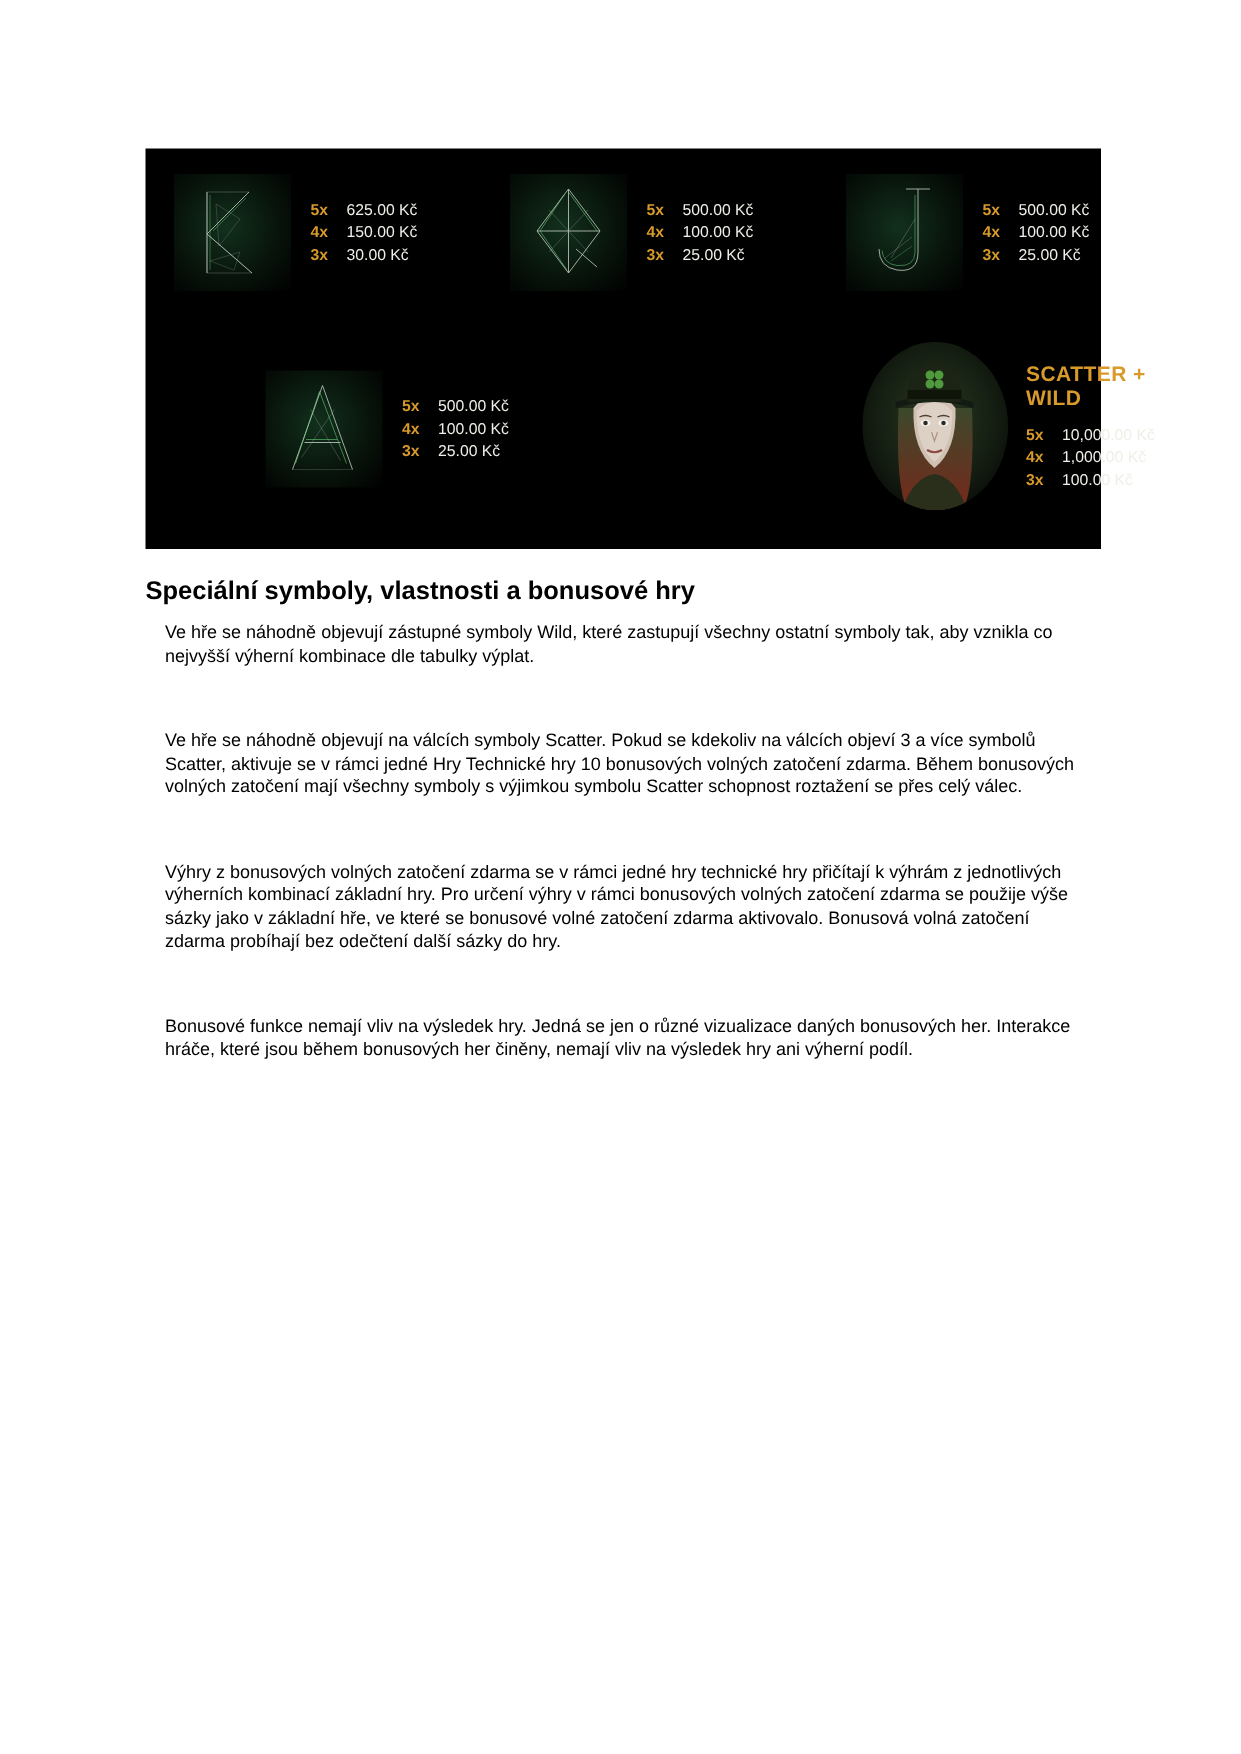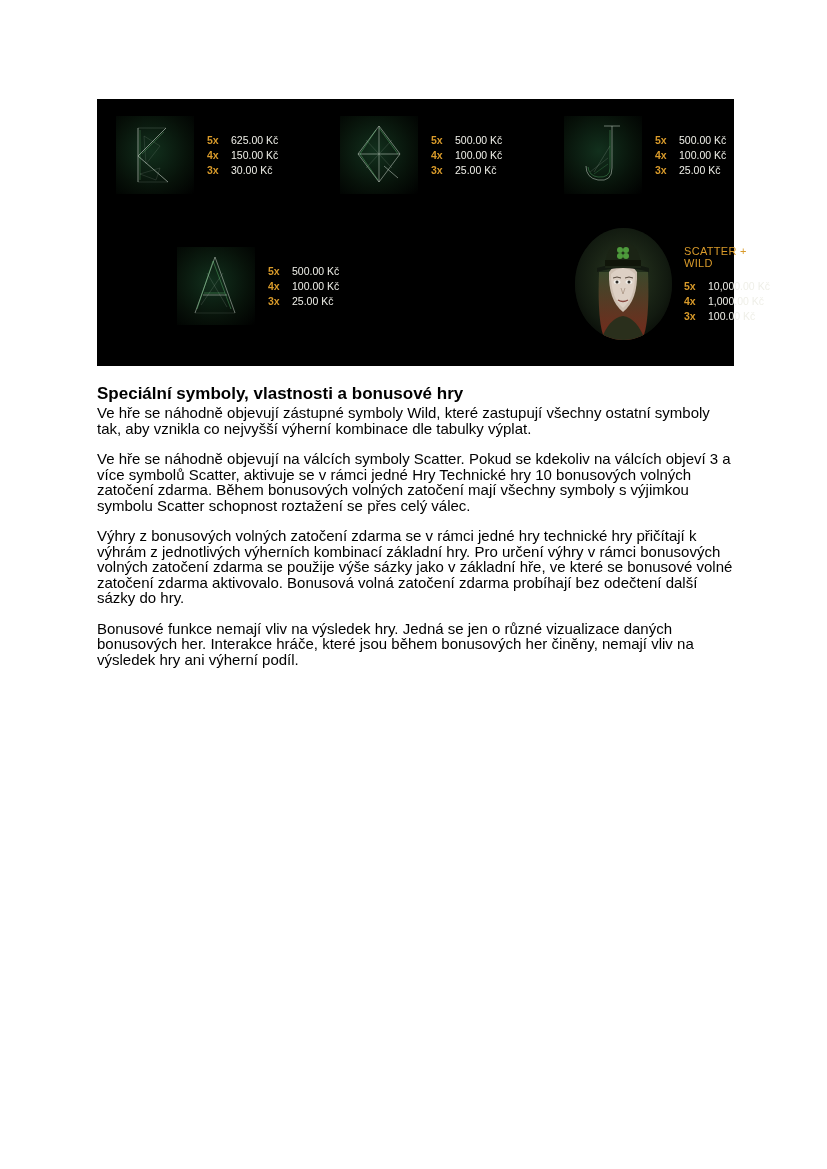--- a/index.html
+++ b/index.html
@@ -97,43 +97,43 @@
     position: absolute;
     left: 0; top: 0;
     width: 97px;
     height: 112px;
   }
   .scatter-pays {
     margin-left: 12px;
   }
   .scatter-title {
     color: #d89a2a;
-    font-size: 11px;
-    font-weight: normal;
+    font-size: 14px;
+    font-weight: bold;
     letter-spacing: 0.3px;
     margin-bottom: 10px;
   }
 
   
   .body-text {
     position: absolute;
     left: 97px;
     top: 386px;
     width: 637px;
   }
   h2.section-title {
     font-size: 17px;
     font-weight: bold;
     margin: 0 0 4px 0;
     line-height: 15px;
   }
   p.para {
-    font-size: 15px;
+    font-size: 12px;
     line-height: 15.5px;
-    margin: 0;
+    margin: 13px;
     text-align: left;
   }
   p.sub {
     font-size: 10.5px;
     line-height: 15.5px;
     margin: 0;
   }
   .gap {
     height: 15px;
   }

